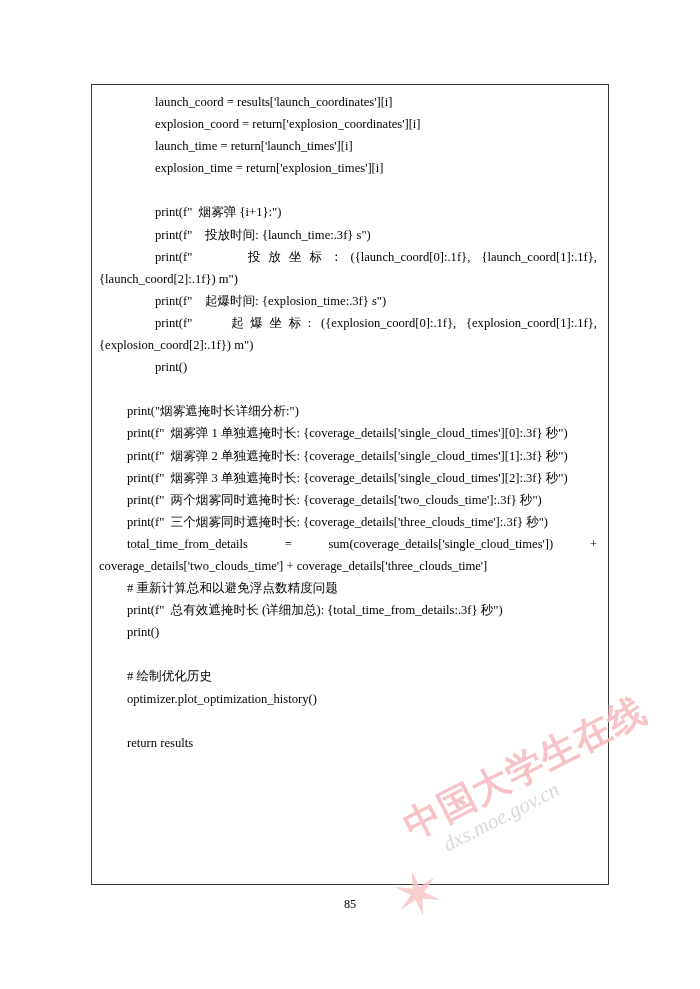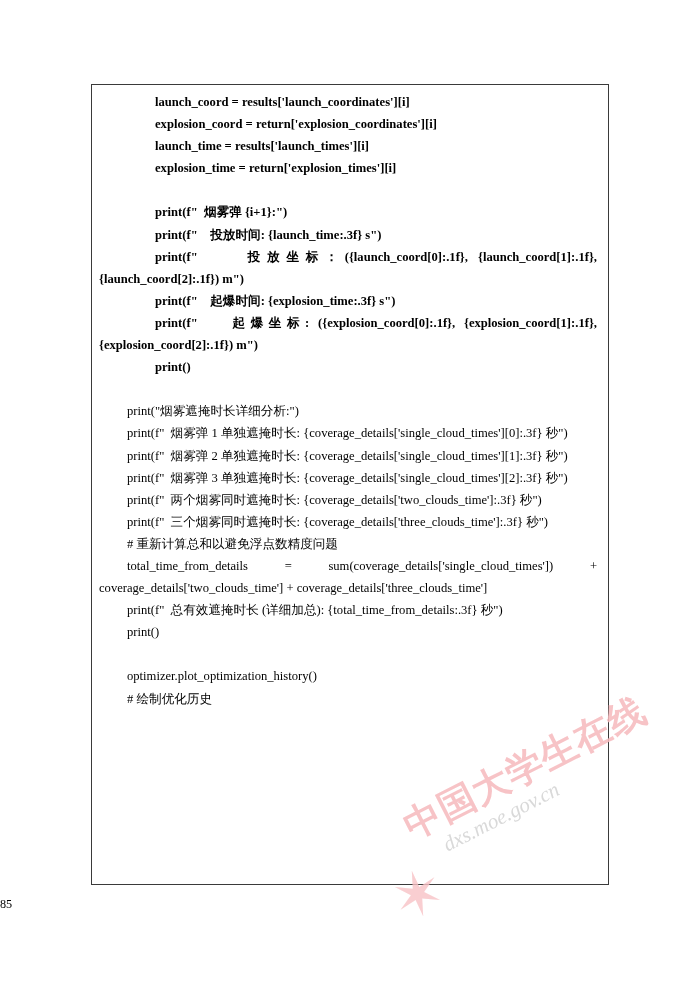--- a/index.html
+++ b/index.html
@@ -93,37 +93,37 @@
     white-space: pre-wrap;
     word-break: break-word;
     text-indent: 0;
   }
   .ln.blank {
     white-space: pre;
   }
   
   .i0  { padding-left: 0px; }
   .i1  { padding-left: 28px; }
-  .i2  { padding-left: 56px; font-weight: bold; }
+  .i2  { padding-left: 56px; }
 
   
   .just {
     text-align: justify;
     text-align-last: left;
   }
   .just.i2 { padding-left: 0; text-indent: 56px; }
   .just.i1b { padding-left: 0; text-indent: 28px; }
 
   
   #page-number {
     position: absolute;
     left: 0;
     top: 897px;
     width: 700px;
-    text-align: left;
+    text-align: center;
     font-size: 12.2px;
     z-index: 3;
   }
 </style>
 </head>
 <body>
 
 <div id="page">
 
   <div id="watermark">
@@ -131,42 +131,43 @@
     <div class="wm-inner">
       <div class="wm-cn">中国大学生在线</div>
       <div class="wm-url">dxs.moe.gov.cn</div>
     </div>
   </div>
 
   <div id="code-frame">
     <div id="code-body">
         <div class="ln i2">launch_coord = results['launch_coordinates'][i]</div>
         <div class="ln i2">explosion_coord = return['explosion_coordinates'][i]</div>
-        <div class="ln i2">launch_time = results['launch_times'][i]</div>
+        <div class="ln i2">launch_time = return['launch_times'][i]</div>
         <div class="ln i2">explosion_time = return['explosion_times'][i]</div>
         <div class="ln blank i0"> </div>
         <div class="ln i2">print(f"  烟雾弹 {i+1}:")</div>
         <div class="ln i2">print(f"    投放时间: {launch_time:.3f} s")</div>
         <div class="ln just i2">print(f"     投放坐标：({launch_coord[0]:.1f}, {launch_coord[1]:.1f}, {launch_coord[2]:.1f}) m")</div>
         <div class="ln i2">print(f"    起爆时间: {explosion_time:.3f} s")</div>
         <div class="ln just i2">print(f"    起爆坐标: ({explosion_coord[0]:.1f}, {explosion_coord[1]:.1f}, {explosion_coord[2]:.1f}) m")</div>
         <div class="ln i2">print()</div>
         <div class="ln blank i0"> </div>
         <div class="ln i1">print("烟雾遮掩时长详细分析:")</div>
         <div class="ln just i1b">print(f"  烟雾弹 1 单独遮掩时长: {coverage_details['single_cloud_times'][0]:.3f} 秒")</div>
         <div class="ln just i1b">print(f"  烟雾弹 2 单独遮掩时长: {coverage_details['single_cloud_times'][1]:.3f} 秒")</div>
         <div class="ln just i1b">print(f"  烟雾弹 3 单独遮掩时长: {coverage_details['single_cloud_times'][2]:.3f} 秒")</div>
         <div class="ln i1">print(f"  两个烟雾同时遮掩时长: {coverage_details['two_clouds_time']:.3f} 秒")</div>
         <div class="ln just i1b">print(f"  三个烟雾同时遮掩时长: {coverage_details['three_clouds_time']:.3f} 秒")</div>
+        <div class="ln just i1b">total_time_from_details = sum(coverage_details['single_cloud_times']) + coverage_details['two_clouds_time'] + coverage_details['three_clouds_time']</div>
         <div class="ln i1"># 重新计算总和以避免浮点数精度问题</div>
-        <div class="ln just i1b">total_time_from_details = sum(coverage_details['single_cloud_times']) + coverage_details['two_clouds_time'] + coverage_details['three_clouds_time']</div>
         <div class="ln i1">print(f"  总有效遮掩时长 (详细加总): {total_time_from_details:.3f} 秒")</div>
         <div class="ln i1">print()</div>
         <div class="ln blank i0"> </div>
+        <div class="ln i1"># 绘制优化历史</div>
         <div class="ln i1">optimizer.plot_optimization_history()</div>
-        <div class="ln i1"># 绘制优化历史</div>
         <div class="ln blank i0"> </div>
+        <div class="ln i1">return results</div>
       </div>
   </div>
 
   <div id="page-number">85</div>
 
 </div>
 
 </body></html>

